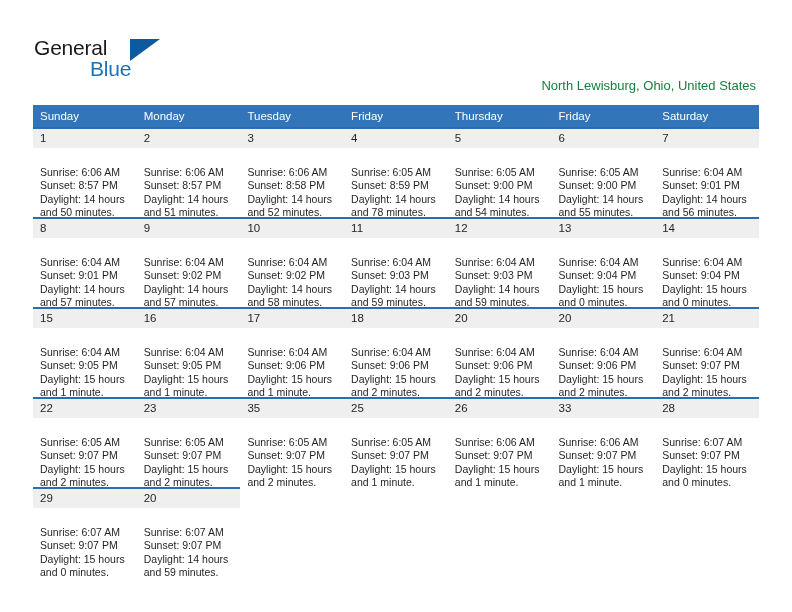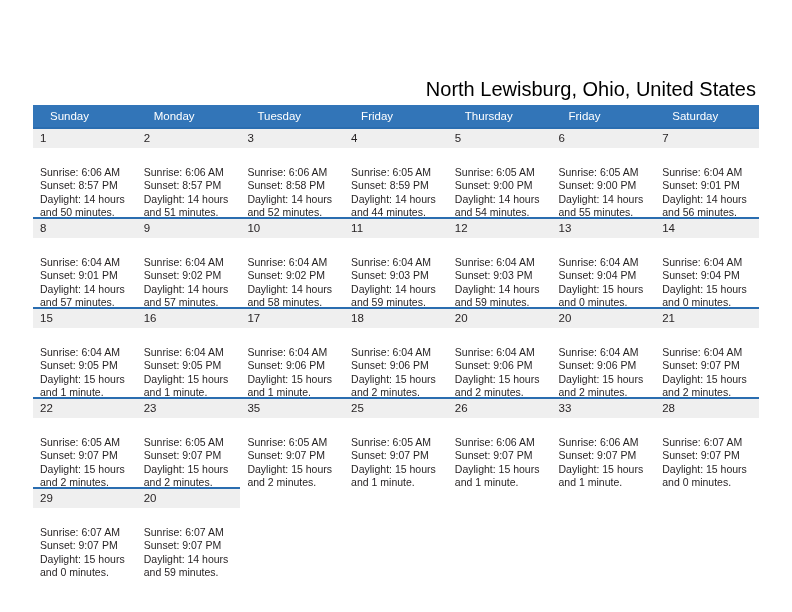--- a/index.html
+++ b/index.html
@@ -71,43 +71,43 @@
     font-size: 27px;
     color: #231f20;
     text-align: right;
     white-space: nowrap;
     font-weight: normal;
   }
   .subtitle {
     position: absolute;
     right: 36px;
     top: 78px;
-    font-size: 20px;
-    color: #000000;
+    font-size: 13px;
+    color: #15803d;
     text-align: right;
     white-space: nowrap;
     margin-left: 38px;
   }
 
   
   .calendar {
     position: absolute;
     left: 33px;
     top: 105px;
     width: 726px;
     border-collapse: collapse;
     table-layout: fixed;
   }
   .calendar th {
     background: #3275b8;
     color: #ffffff;
     font-size: 11.5px;
     font-weight: normal;
     text-align: left;
-    padding: 5px 0 5px 17px;
+    padding: 5px 0 5px 7px;
     height: 9px;
     border: none;
   }
   .calendar td {
     width: 103.7px;
     vertical-align: top;
     padding: 0;
     border: none;
     height: 90px;
   }
@@ -142,20 +142,25 @@
     background: #ffffff;
   }
 </style>
 </head>
 <body>
 
 <div class="page">
 
   <div class="header">
 
+    <div class="logo">
+      <span class="logo-general">General</span>
+      <span class="logo-triangle"></span>
+      <span class="logo-blue">Blue</span>
+    </div>
 
     <div class="subtitle">North Lewisburg, Ohio, United States</div>
   </div>
 
   <table class="calendar">
     <thead>
       <tr>
         <th>Sunday</th>
         <th>Monday</th>
         <th>Tuesday</th>
@@ -201,21 +206,21 @@
           </div>
             </div>
           </td>
         <td>
             <div class="cell filled">
           <div class="daynum">4</div>
           <div class="details">
             <div>Sunrise: 6:05 AM</div>
             <div>Sunset: 8:59 PM</div>
             <div>Daylight: 14 hours</div>
-            <div>and 44 minutes.</div>
+            <div>and 78 minutes.</div>
           </div>
             </div>
           </td>
         <td>
             <div class="cell filled">
           <div class="daynum">5</div>
           <div class="details">
             <div>Sunrise: 6:05 AM</div>
             <div>Sunset: 9:00 PM</div>
             <div>Daylight: 14 hours</div>

